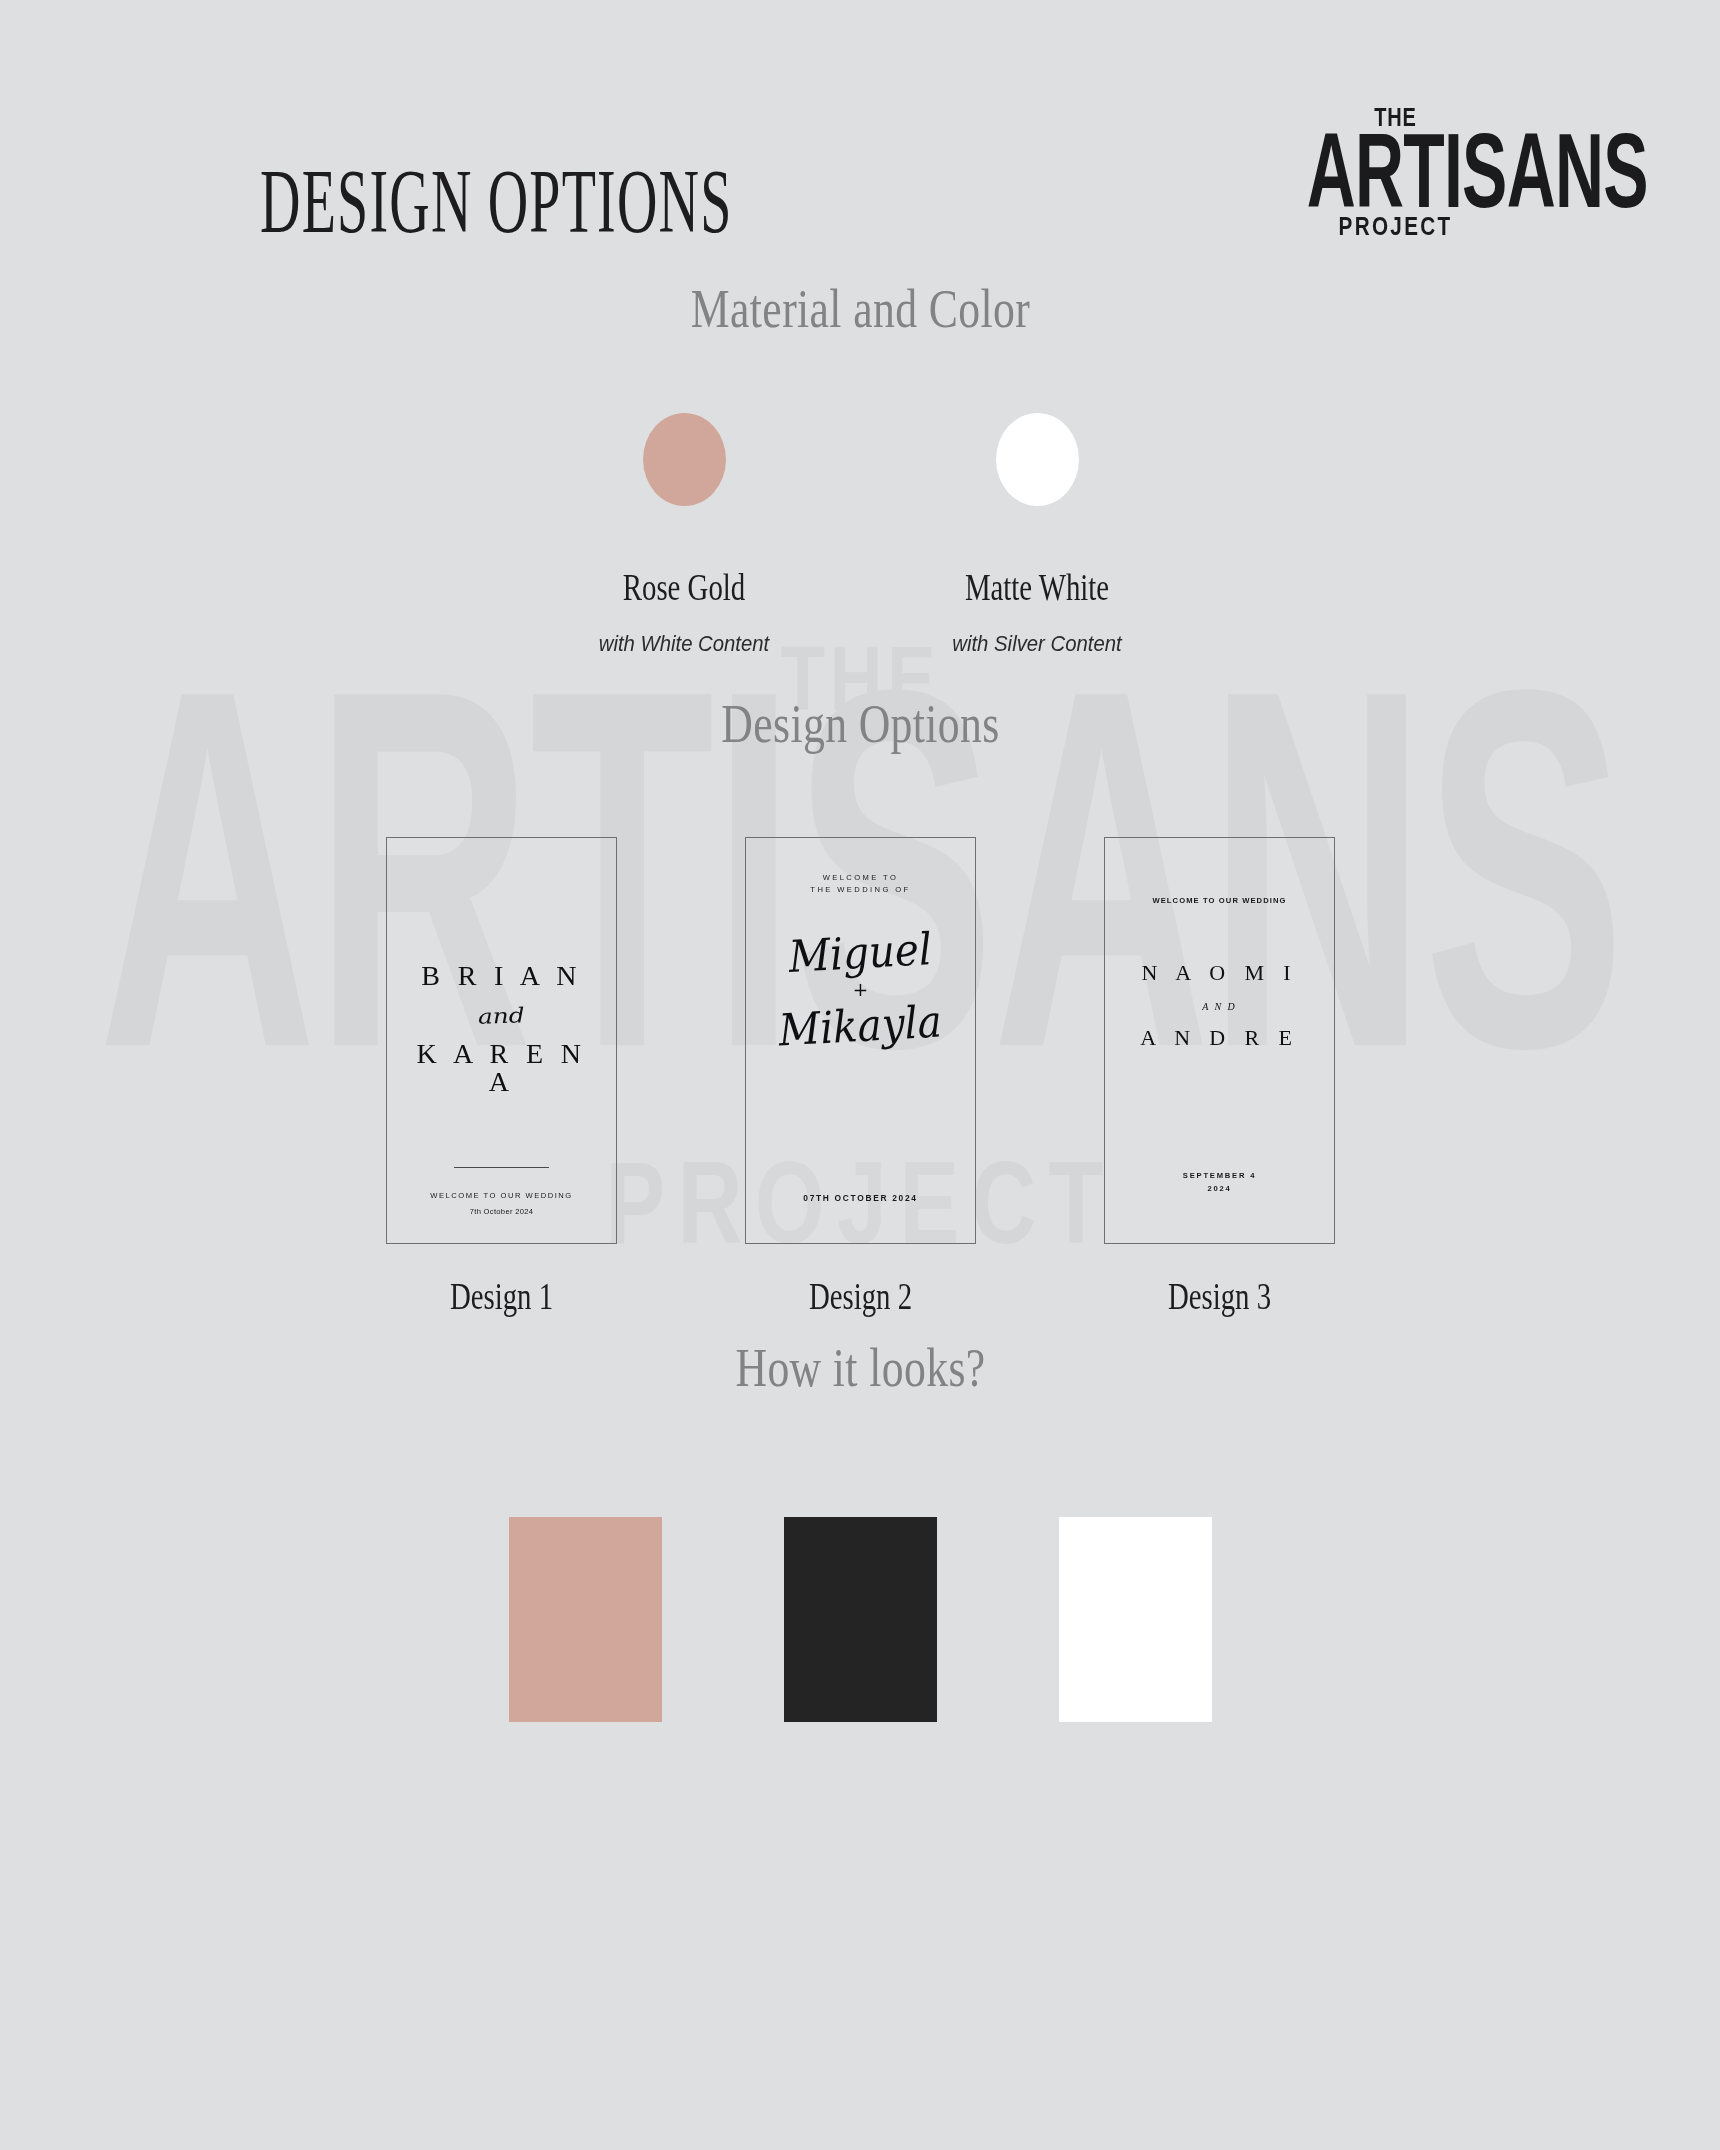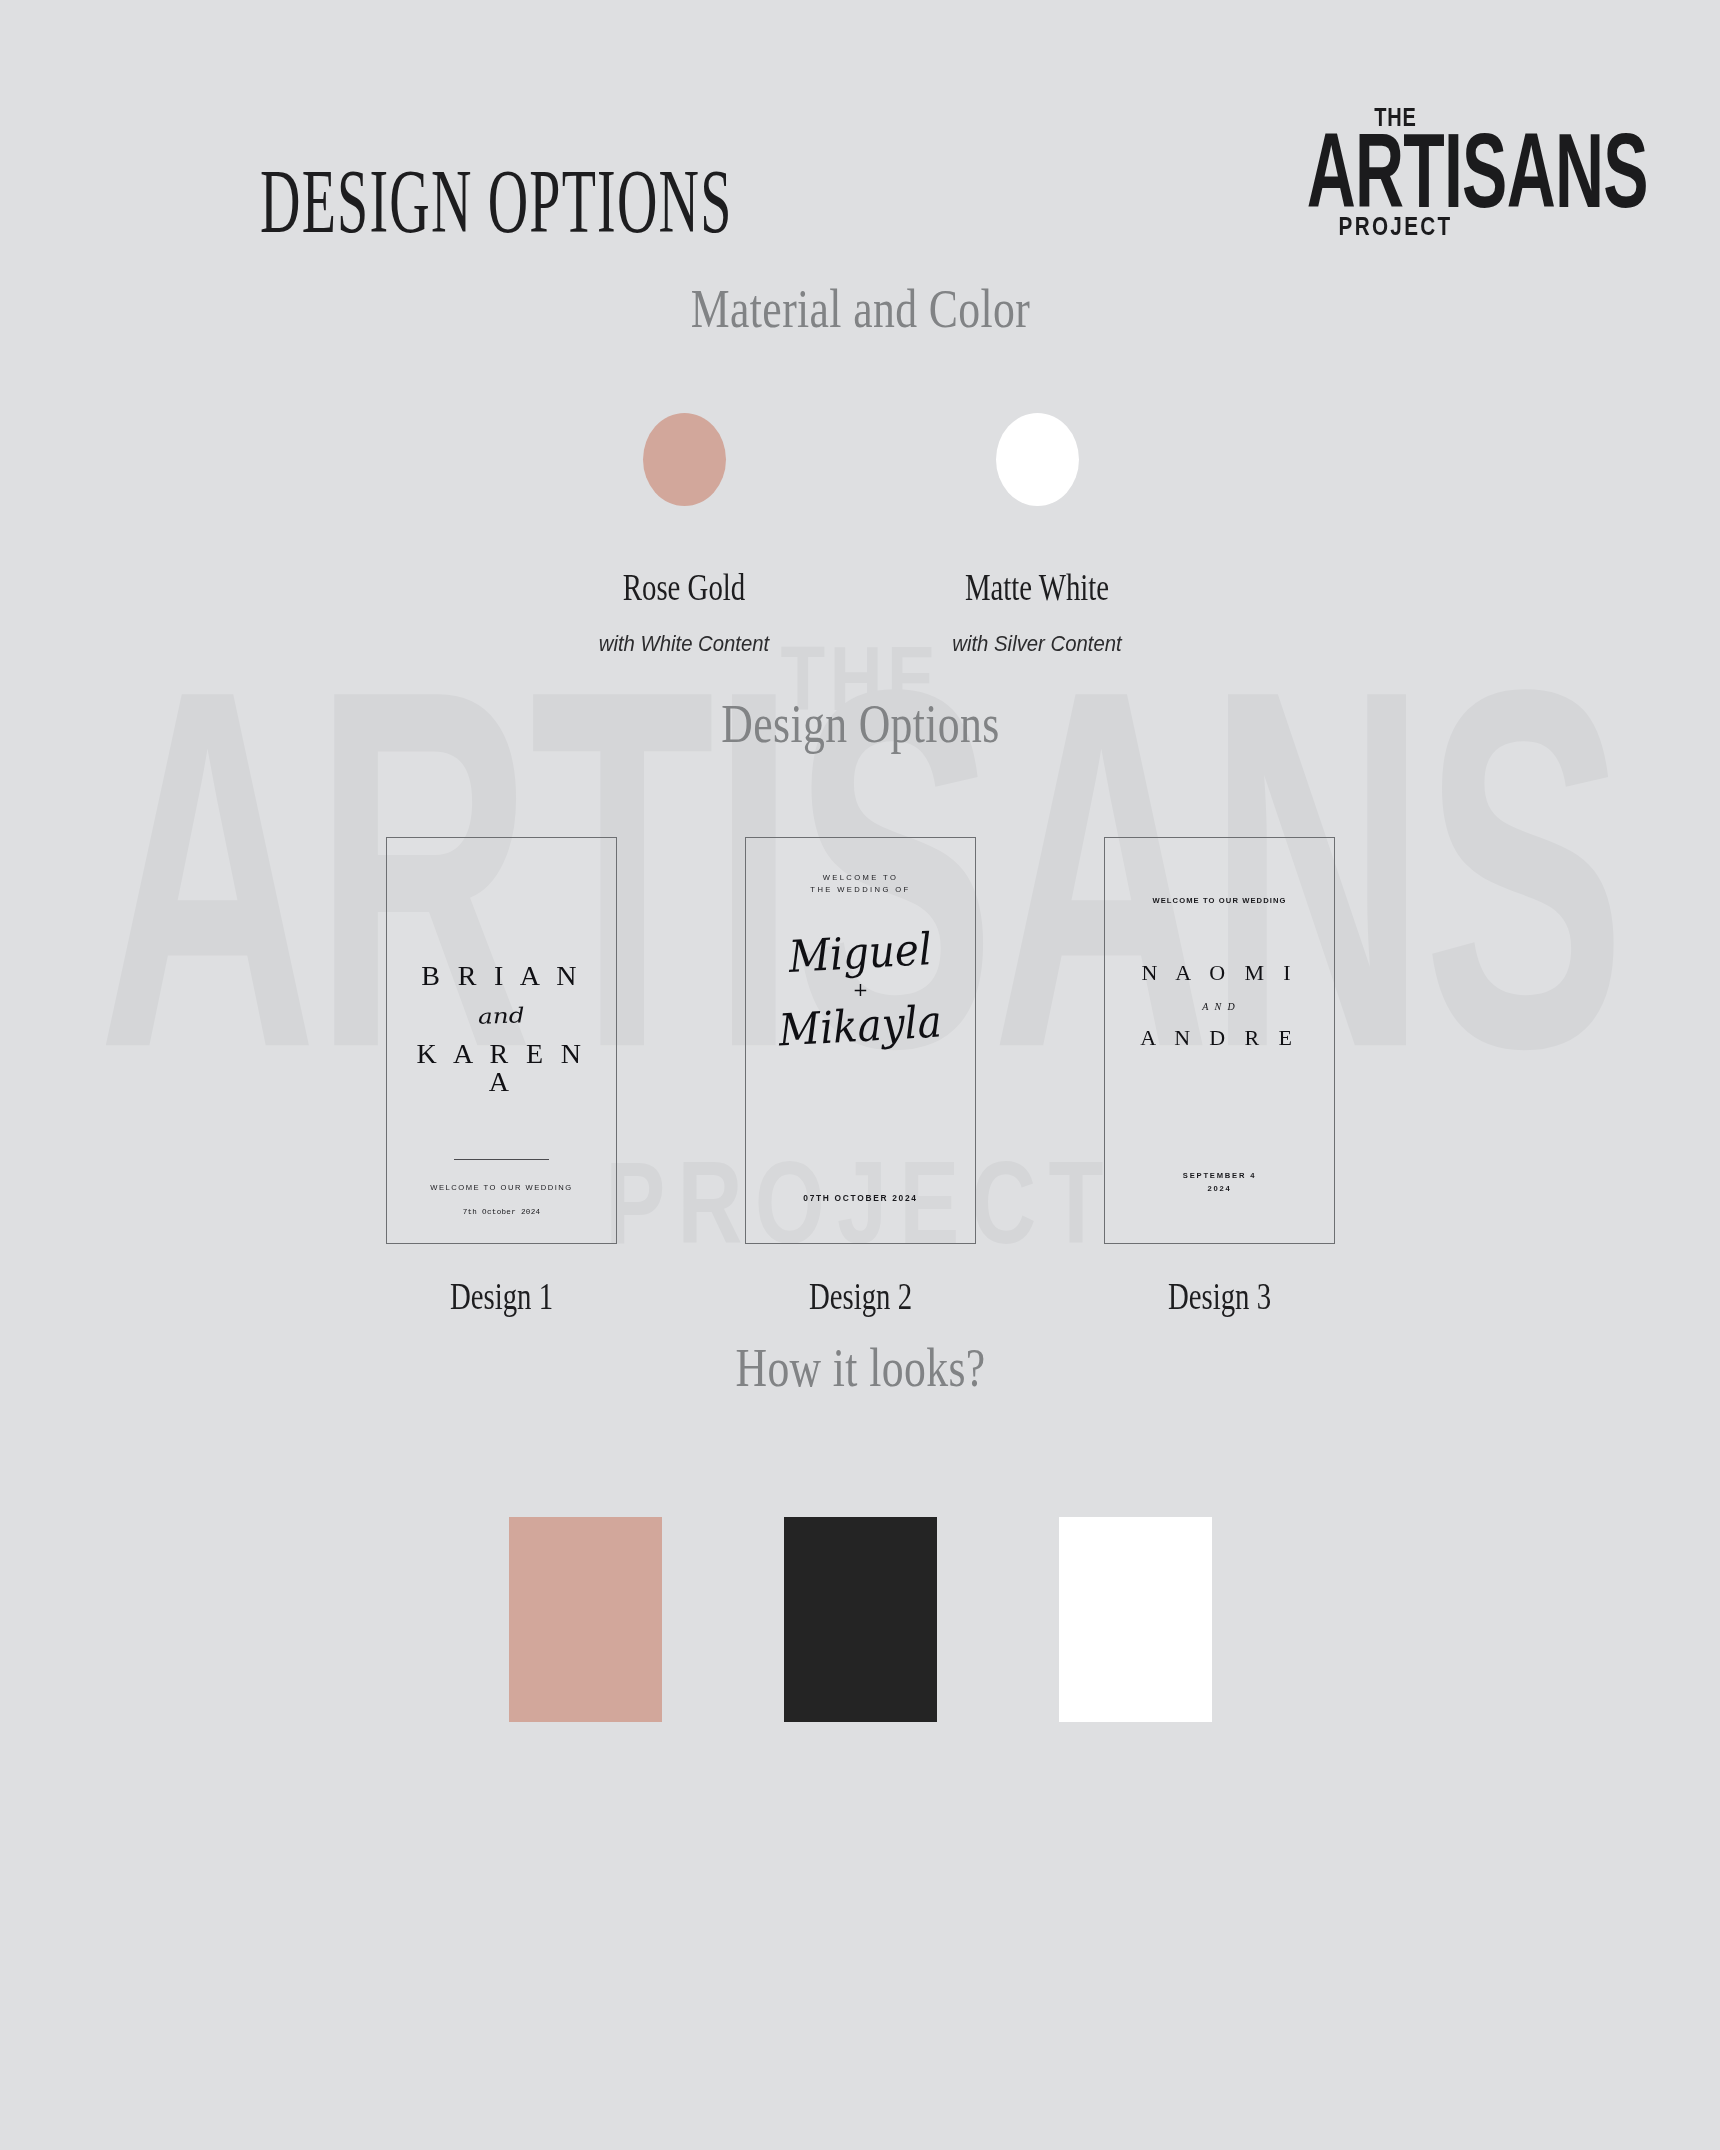--- a/index.html
+++ b/index.html
@@ -229,25 +229,25 @@
     margin: 0 auto 23px;
   }
   .c1-welcome {
     font-family: "Liberation Sans", sans-serif;
     font-size: 7.6px;
     letter-spacing: 1.5px;
     color: #18181c;
     font-weight: 500;
   }
   .c1-date {
-    font-family: Liberation Mono, monospace;
+    font-family: Liberation Sans, sans-serif;
     font-size: 7.6px;
     letter-spacing: 0.3px;
     color: #18181c;
-    margin-top: 16px;
+    margin-top: 7px;
   }
 
   
   .c2 { align-items: center; }
   .c2-welcome {
     font-family: "Liberation Sans", sans-serif;
     font-size: 7.6px;
     letter-spacing: 2.4px;
     line-height: 1.65;
     text-align: center;

